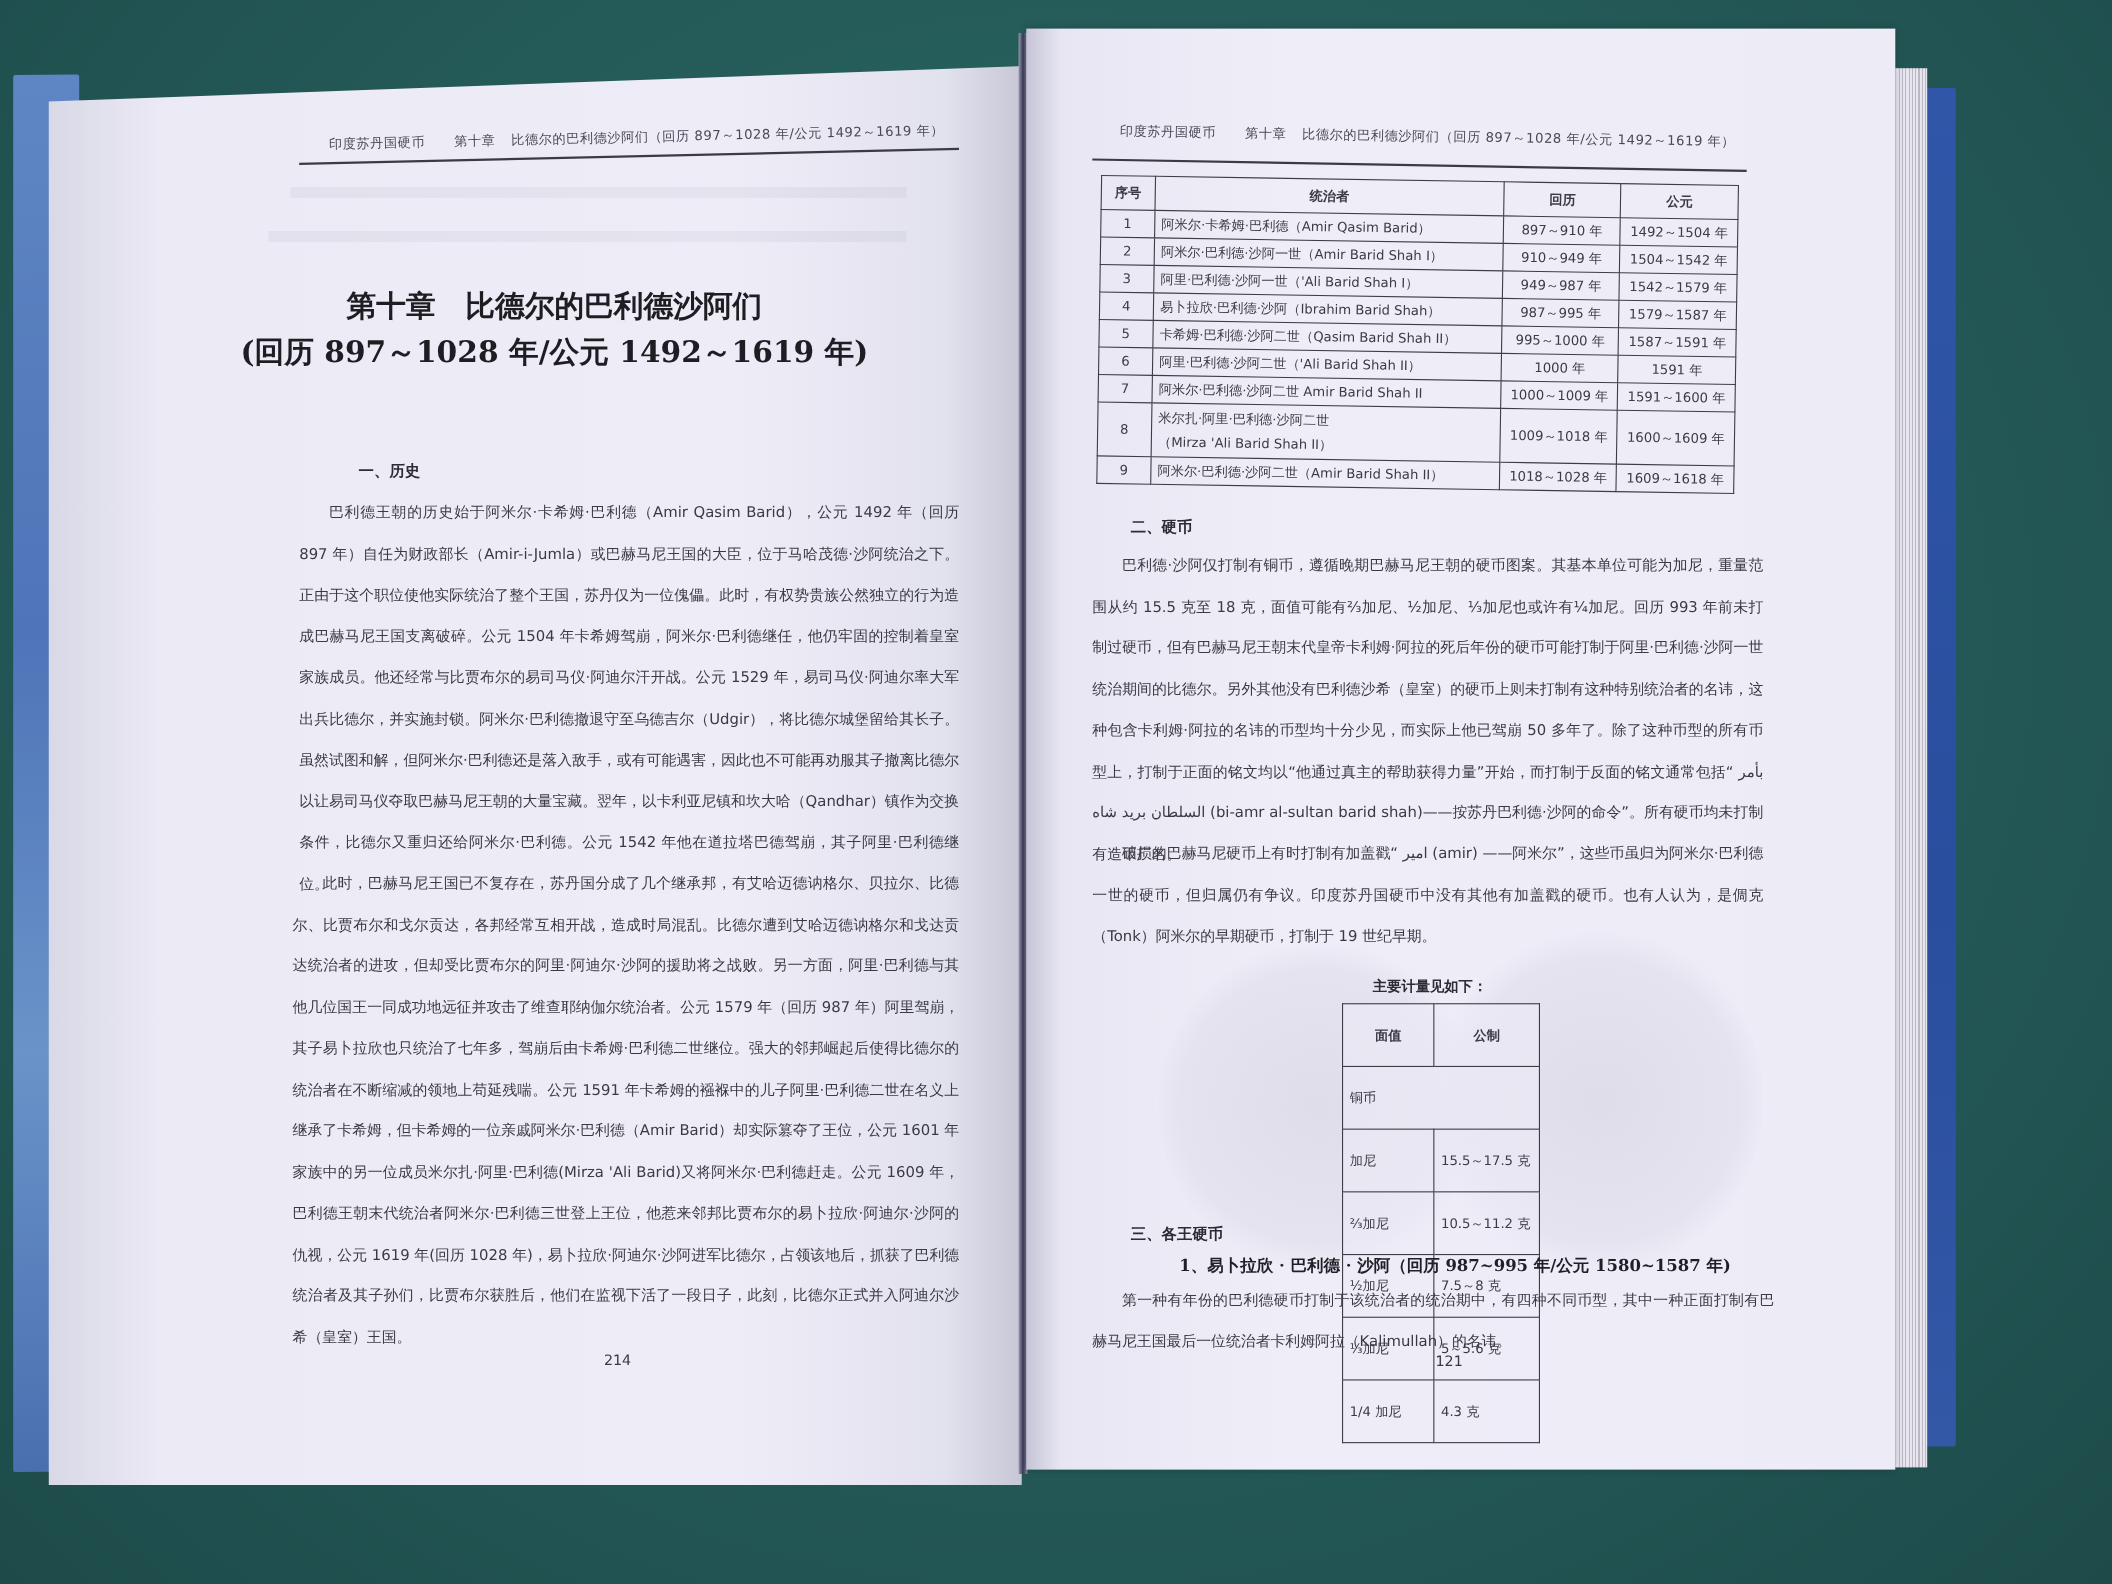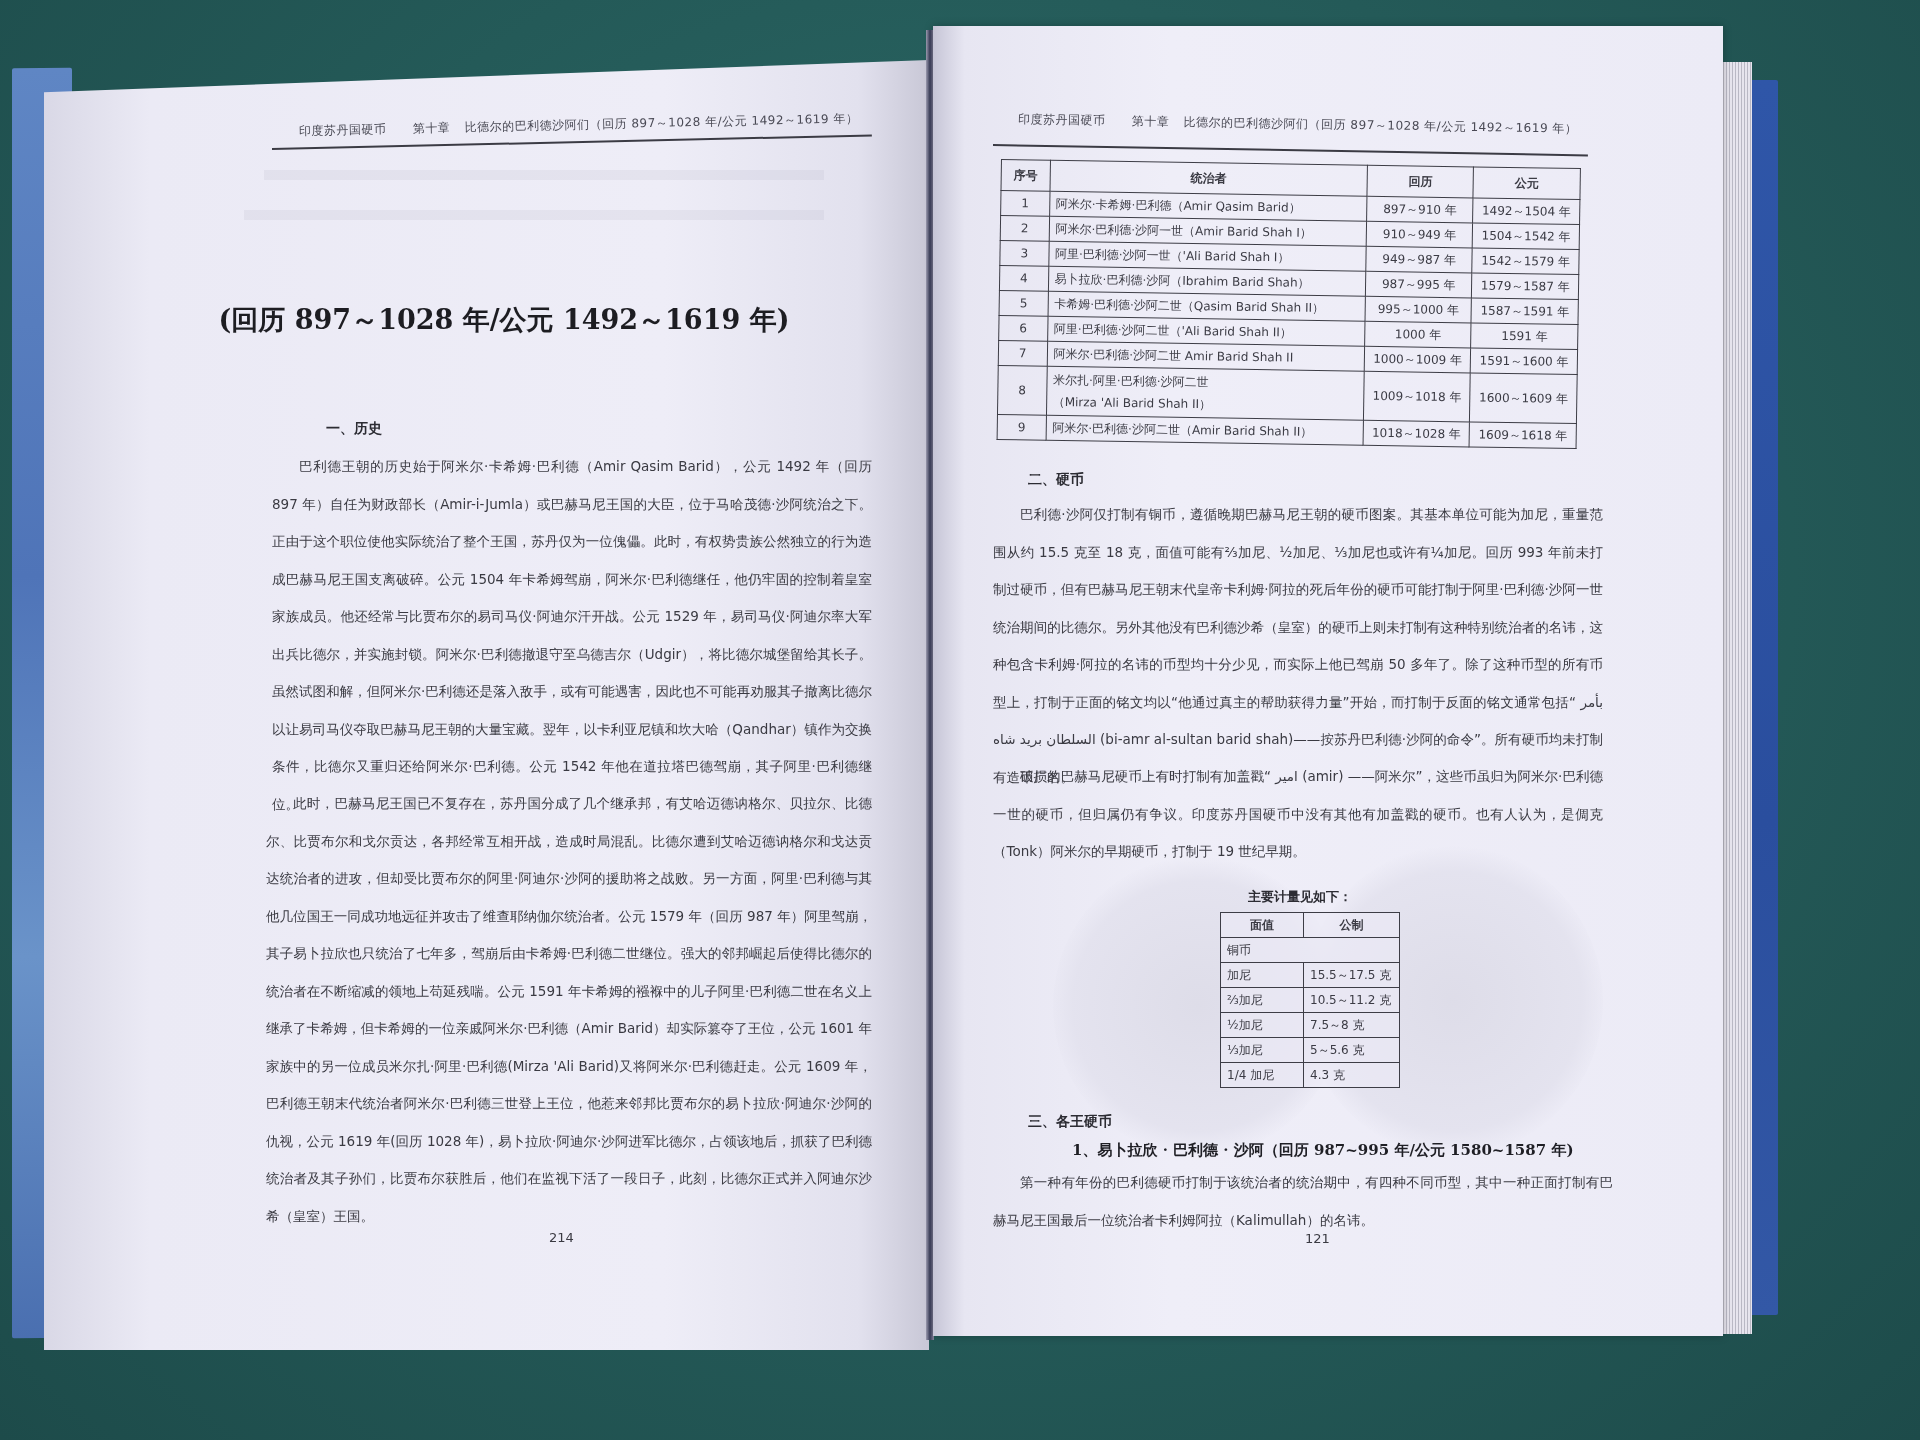--- a/index.html
+++ b/index.html
@@ -64,21 +64,21 @@
     position:absolute; border-collapse:collapse; font-size:12px; color:#3b3b44;
   }
   table.rulers th, table.rulers td { border:1.5px solid #3d3d46; padding:0 6px; }
   table.rulers th { font-weight:bold; height:30px; }
   table.rulers td { height:24px; }
   table.rulers td.c { text-align:center; }
   table.rulers td.tall { height:48px; line-height:22px; }
 
   .weights-caption { position:absolute; font-size:13px; font-weight:bold; color:#2c2c33; }
   table.weights { position:absolute; border-collapse:collapse; font-size:12px; color:#3b3b44; background:rgba(236,235,246,0.6); }
-  table.weights th, table.weights td { border:1.5px solid #3d3d46; padding:0 6px; height:24px; }
+  table.weights th, table.weights td { border:1.5px solid #3d3d46; padding:16px 6px; height:24px; }
   table.weights th { font-weight:bold; text-align:center; }
 
   .coin-shadow {
     position:absolute; border-radius:50%;
     background: radial-gradient(circle,#dcdbe7 0%,#e3e2ee 60%,rgba(236,235,246,0) 72%);
     opacity:0.9;
   }
   .subsection-h { position:absolute; font-size:15px; font-weight:bold; color:#1f1f25; font-family:"DejaVu Serif", serif;margin-left:44px; }
   .faint { position:absolute; height:10px; background:rgba(120,120,140,0.08); }
 </style>
@@ -93,20 +93,21 @@
   <div class="faint" style="left:220px;top:110px;width:560px;"></div>
   <div class="faint" style="left:200px;top:150px;width:580px;"></div>
 
   <div class="running-head" style="left:255px;top:63px;transform:rotate(-1.3deg);transform-origin:left;">
     <span>印度苏丹国硬币</span><span class="sep"></span>
     <span>第十章</span><span class="sep" style="width:10px"></span>
     <span>比德尔的巴利德沙阿们（回历 897～1028 年/公元 1492～1619 年）</span>
   </div>
   <div class="head-rule" style="left:228px;top:88px;width:600px;transform:rotate(-1.3deg);transform-origin:left;"></div>
 
+  <div class="chapter-title t1" style="left:160px;">第十章　比德尔的巴利德沙阿们</div>
   <div class="chapter-title t2" style="left:160px;">(回历 897～1028 年/公元 1492～1619 年)</div>
 
   <div class="section-h" style="left:262px;top:360px;margin-left:20px;">一、历史</div>
 
   <div class="para indent" style="left:228px;top:388px;width:600px;">巴利德王朝的历史始于阿米尔·卡希姆·巴利德（Amir Qasim Barid），公元 1492 年（回历 897 年）自任为财政部长（Amir-i-Jumla）或巴赫马尼王国的大臣，位于马哈茂德·沙阿统治之下。正由于这个职位使他实际统治了整个王国，苏丹仅为一位傀儡。此时，有权势贵族公然独立的行为造成巴赫马尼王国支离破碎。公元 1504 年卡希姆驾崩，阿米尔·巴利德继任，他仍牢固的控制着皇室家族成员。他还经常与比贾布尔的易司马仪·阿迪尔汗开战。公元 1529 年，易司马仪·阿迪尔率大军出兵比德尔，并实施封锁。阿米尔·巴利德撤退守至乌德吉尔（Udgir），将比德尔城堡留给其长子。虽然试图和解，但阿米尔·巴利德还是落入敌手，或有可能遇害，因此也不可能再劝服其子撤离比德尔以让易司马仪夺取巴赫马尼王朝的大量宝藏。翌年，以卡利亚尼镇和坎大哈（Qandhar）镇作为交换条件，比德尔又重归还给阿米尔·巴利德。公元 1542 年他在道拉塔巴德驾崩，其子阿里·巴利德继位。</div>
   <div class="para indent" style="left:222px;top:725px;width:606px;">此时，巴赫马尼王国已不复存在，苏丹国分成了几个继承邦，有艾哈迈德讷格尔、贝拉尔、比德尔、比贾布尔和戈尔贡达，各邦经常互相开战，造成时局混乱。比德尔遭到艾哈迈德讷格尔和戈达贡达统治者的进攻，但却受比贾布尔的阿里·阿迪尔·沙阿的援助将之战败。另一方面，阿里·巴利德与其他几位国王一同成功地远征并攻击了维查耶纳伽尔统治者。公元 1579 年（回历 987 年）阿里驾崩，其子易卜拉欣也只统治了七年多，驾崩后由卡希姆·巴利德二世继位。强大的邻邦崛起后使得比德尔的统治者在不断缩减的领地上苟延残喘。公元 1591 年卡希姆的襁褓中的儿子阿里·巴利德二世在名义上继承了卡希姆，但卡希姆的一位亲戚阿米尔·巴利德（Amir Barid）却实际篡夺了王位，公元 1601 年家族中的另一位成员米尔扎·阿里·巴利德(Mirza 'Ali Barid)又将阿米尔·巴利德赶走。公元 1609 年，巴利德王朝末代统治者阿米尔·巴利德三世登上王位，他惹来邻邦比贾布尔的易卜拉欣·阿迪尔·沙阿的仇视，公元 1619 年(回历 1028 年)，易卜拉欣·阿迪尔·沙阿进军比德尔，占领该地后，抓获了巴利德统治者及其子孙们，比贾布尔获胜后，他们在监视下活了一段日子，此刻，比德尔正式并入阿迪尔沙希（皇室）王国。</div>
 
   <div class="page-num" style="left:505px;top:1170px;">214</div>
 </div>
 

